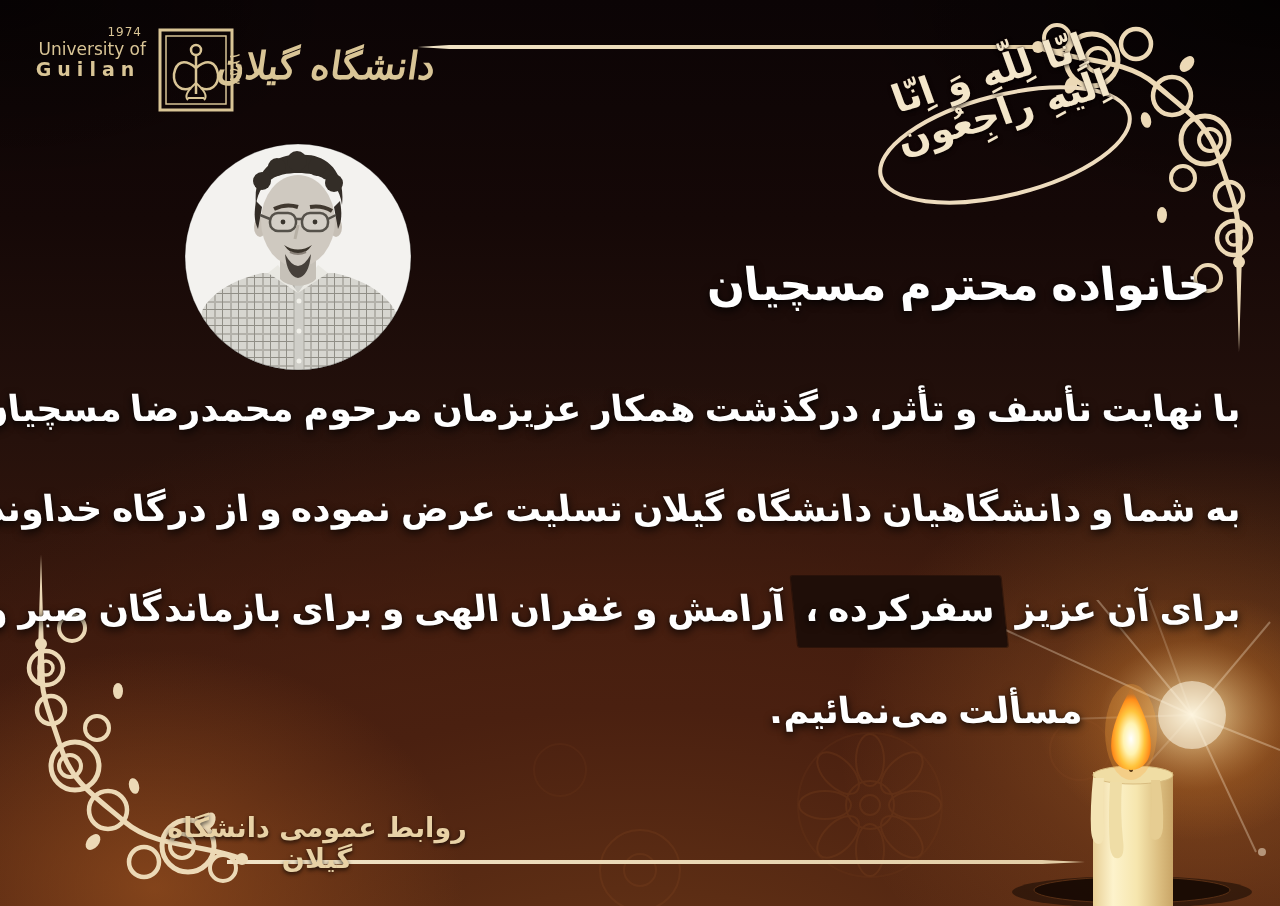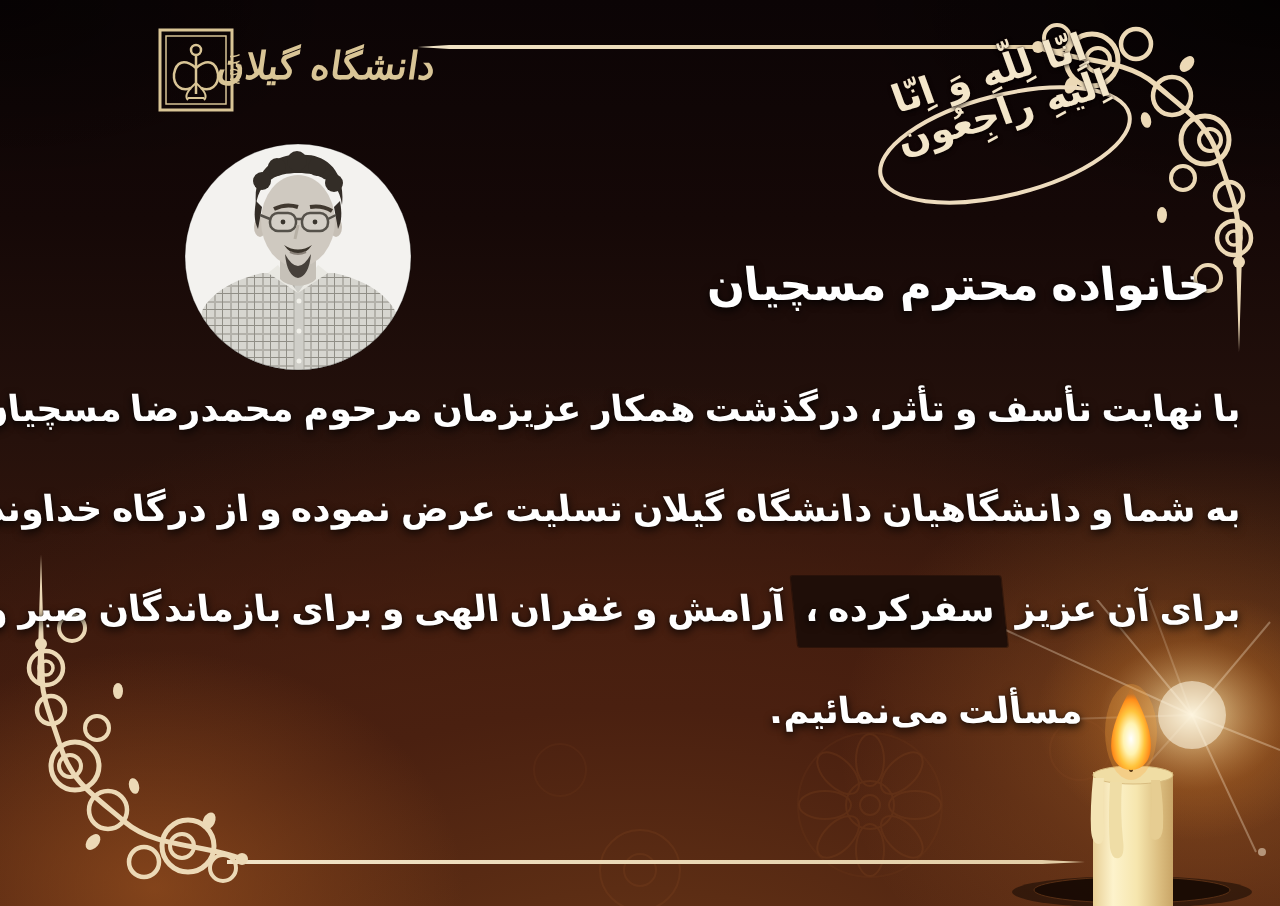--- a/index.html
+++ b/index.html
@@ -157,20 +157,25 @@
     <use href="#flourish"></use>
   </svg>
   <svg class="ornament" id="orn-bl" viewBox="0 0 340 360">
     <use href="#flourish"></use>
   </svg>
 
   <svg class="gfx" style="left:840px;top:30px" width="330" height="210" viewBox="0 0 330 210">
     <ellipse cx="165" cy="115" rx="128" ry="50" fill="none" stroke="#eedcbe" stroke-width="4" transform="rotate(-14 165 115)"></ellipse>
   </svg>
 
+  <div class="abs logo-en">
+    <div class="yr">1974</div>
+    <div class="l1">University of</div>
+    <div class="l2">Guilan</div>
+  </div>
   <svg class="gfx" style="left:158px;top:28px" width="76" height="84" viewBox="0 0 76 84">
     <g fill="none" stroke="#d9c596">
       <rect x="2" y="2" width="72" height="80" stroke-width="3"></rect>
       <rect x="8" y="8" width="60" height="68" stroke-width="1.5"></rect>
       <circle cx="38" cy="22" r="5" stroke-width="2.5"></circle>
       <path d="M38,27 V66" stroke-width="2.5"></path>
       <path d="M38,40 C26,30 18,34 16,46 C15,58 24,64 33,60" stroke-width="2.5"></path>
       <path d="M38,40 C50,30 58,34 60,46 C61,58 52,64 43,60" stroke-width="2.5"></path>
       <path d="M38,55 C30,62 26,68 30,72" stroke-width="2"></path>
       <path d="M38,55 C46,62 50,68 46,72" stroke-width="2"></path>
@@ -236,14 +241,15 @@
   <div class="abs fa-bold title" lang="fa">خانواده محترم مسچیان</div>
   <div class="abs fa-bold bline" id="line1" lang="fa">با نهایت تأسف و تأثر، درگذشت همکار عزیزمان مرحوم محمدرضا مسچیان را</div>
   <div class="abs fa-bold bline" id="line2" lang="fa">به شما و دانشگاهیان دانشگاه گیلان تسلیت عرض نموده و از درگاه خداوند منان</div>
   <div class="abs fa-bold bline" id="line3" lang="fa">
     <span>برای آن عزیز</span>
     <span class="patch">سفرکرده ،</span>
     <span>آرامش و غفران الهی و برای بازماندگان صبر و شکیبایی</span>
   </div>
   <div class="abs fa-bold bline" id="line4" lang="fa">مسألت می‌نمائیم.</div>
 
+  <div class="abs footer" lang="fa">روابط عمومی دانشگاه گیلان</div>
 
 </div>
 
 </body></html>

